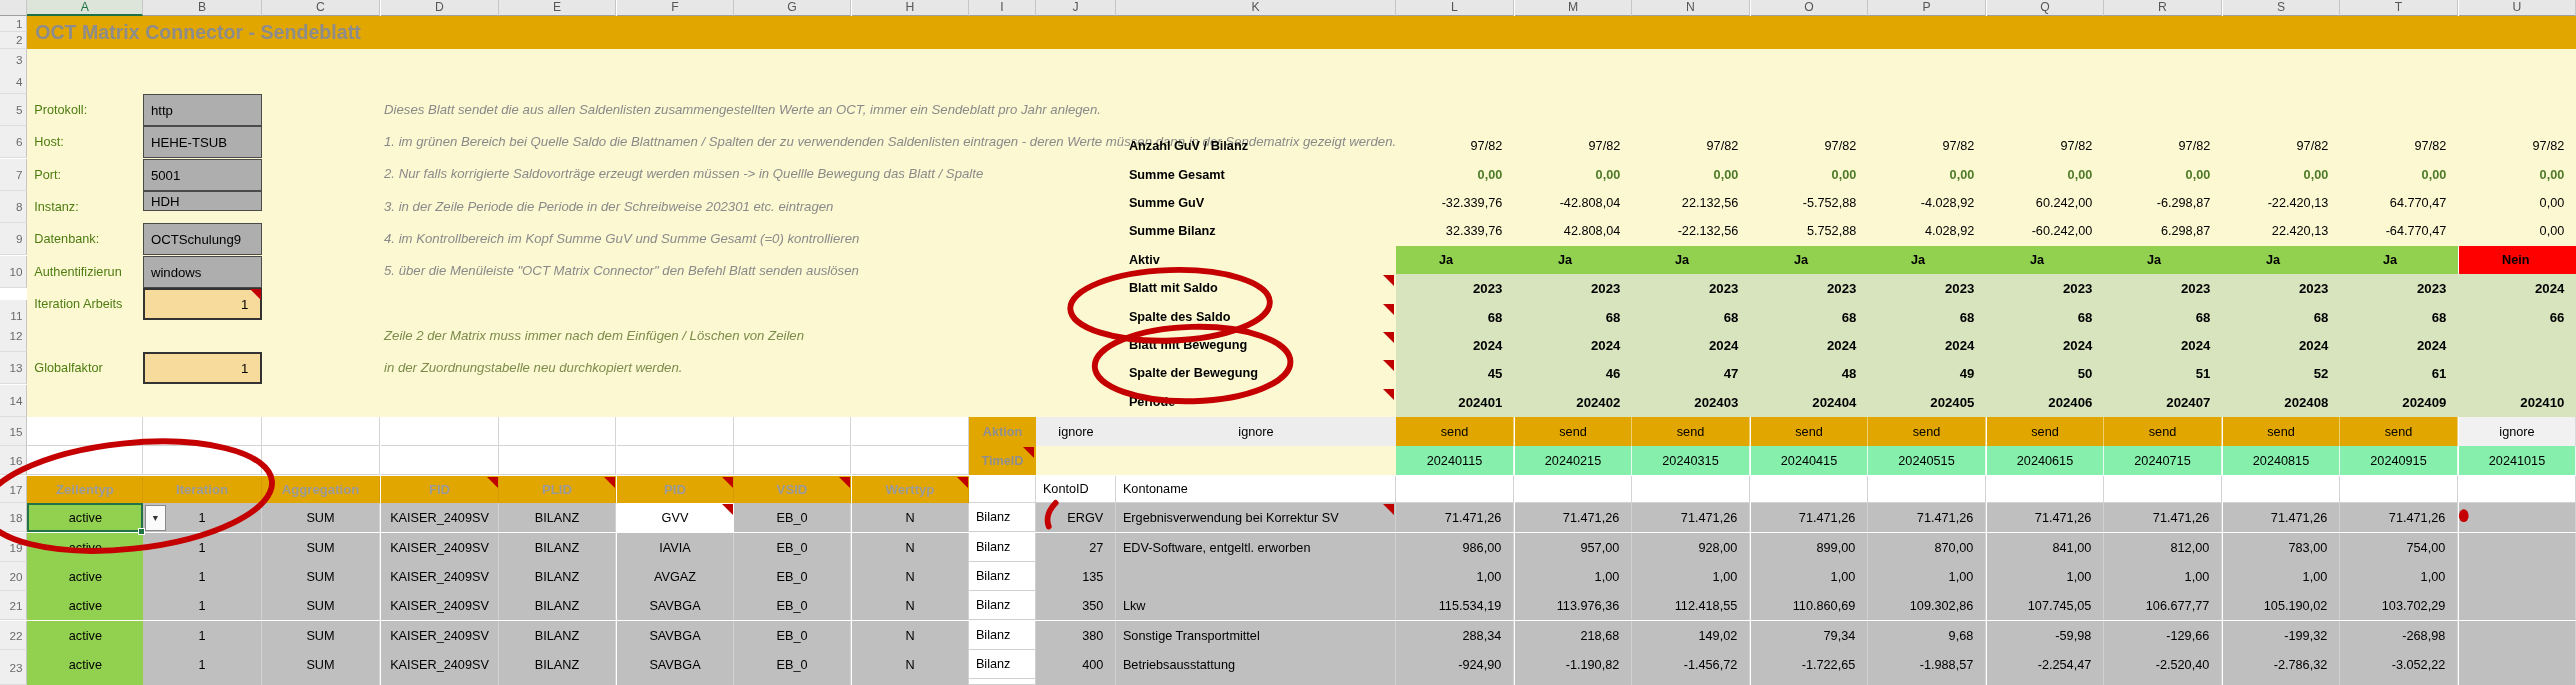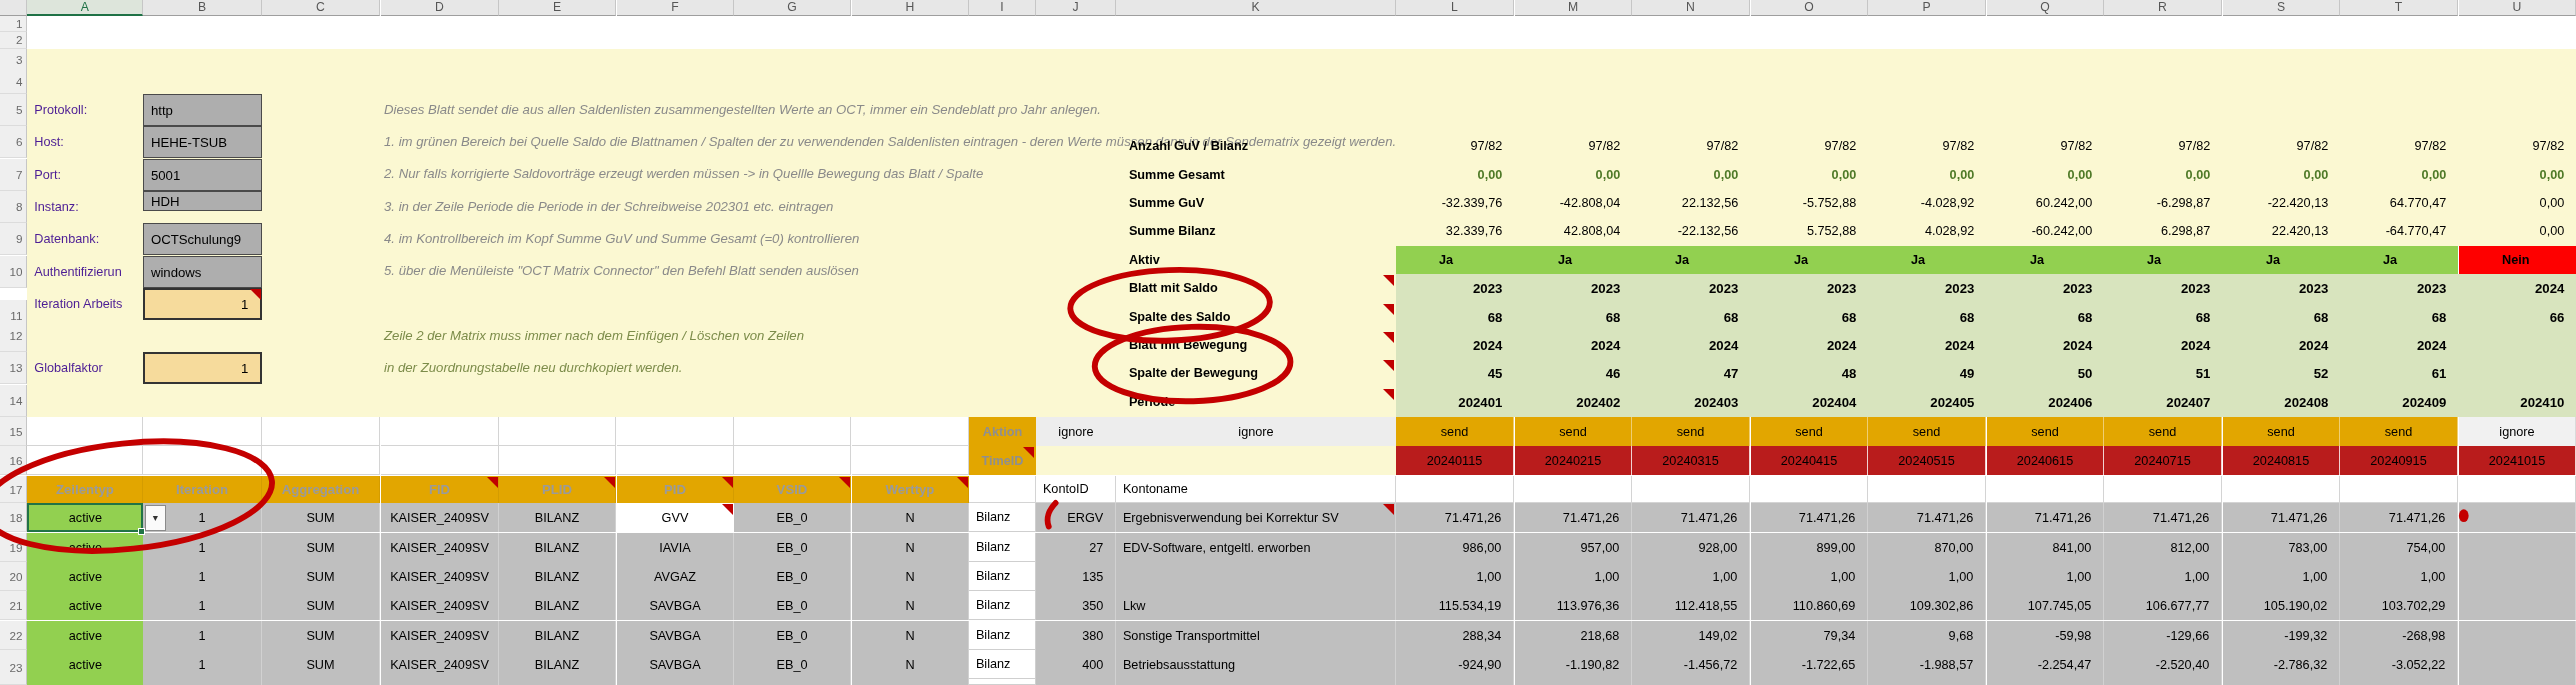--- a/index.html
+++ b/index.html
@@ -14,35 +14,35 @@
   
   .colhdr{background:#E7E7E7;border-right:1px solid #C6C6C6;border-bottom:1px solid #9E9E9E;
           color:#565656;font-size:12.2px;justify-content:center;}
   .colhdr.sel{background:#DDE5DB;border-bottom:2px solid #1E7145;color:#1E7145;}
   .rowhdr{background:#EFEFEF;border-right:1px solid #C6C6C6;border-bottom:1px solid #DCDCDC;
           color:#6A6A6A;font-size:11.7px;justify-content:flex-end;padding-right:3.9px;}
   
   .titlebar{background:#E2A600;}
   .titletext{color:#8C8C8C;font-size:19.6px;font-weight:600;}
   
-  .cfg-label{color:#4c1d95;font-size:12.7px;}
+  .cfg-label{color:#4d7c0f;font-size:12.7px;}
   .cfg-value{background:#AEAEAE;border:1px solid #4A4A4A;font-size:13.2px;}
   .cfg-tan{background:#F6DB9C;border:2px solid #333;font-size:13.2px;}
   
   .note{position:absolute;font-size:13.2px;font-style:italic;color:#8A8A8A;white-space:nowrap;}
   .note.green{color:#7C8C4A;}
   
   .mlabel{font-weight:600;font-size:12.7px;}
   .goldlbl{background:#E2A600;color:#8F8F8F;font-weight:600;}
   .zero{color:#4F7A28;font-weight:700;}
   .greennum{font-weight:600;font-size:13.2px;}
   .ja{font-weight:600;padding-left:43px;}
   .sendcell{background:#E2A600;border-right:1px solid rgba(255,255,255,.45);}
   .ignorecell{background:#F1F1F1;border-right:1px solid #DADADA;}
-  .timecell{background:#b91c1c;border-right:1px solid rgba(255,255,255,.8);}
+  .timecell{background:#86efac;border-right:1px solid rgba(255,255,255,.8);}
   .wcell{background:#fff;border-right:1px solid #D4D4D4;border-bottom:1px solid #D4D4D4;}
   
   .thead{background:#E2A600;color:#9A9A9A;font-weight:600;font-size:13.2px;justify-content:center;
          border-right:1px solid rgba(0,0,0,.06);}
   .gcell{background:#BFBFBF;border-right:1px solid rgba(255,255,255,.28);}
   .activecell{background:#92D050;font-size:12.7px;justify-content:center;}
   .bilanzcell{background:#FFF;border-right:1px solid #CFCFCF;border-bottom:1px solid #CFCFCF;}
   .whitepid{background:#FFF;}
   
   .wedge{position:absolute;width:0;height:0;border-top:11.7px solid #C00000;border-left:11.7px solid transparent;}
@@ -60,20 +60,21 @@
 
   <div class="rect" style="left:27.4px;top:15.7px;width:2549px;height:33px;"></div>
   <div class="rect" style="left:27.4px;top:49px;width:1369px;height:368px;background:#FBF8D2;"></div>
   <div class="rect" style="left:1396px;top:49px;width:1180px;height:197px;background:#FBF8D2;"></div>
   <div class="rect" style="left:1396px;top:246px;width:1062px;height:28px;background:#92D050;"></div>
   <div class="rect" style="left:2459px;top:246px;width:117px;height:28px;background:#FE0000;"></div>
   <div class="rect" style="left:1396px;top:274px;width:1180px;height:143px;background:#D8E4BE;"></div>
   <div class="rect" style="left:1036px;top:417px;width:360px;height:29px;background:#EDEDED;"></div>
   <div class="rect" style="left:1036px;top:446px;width:360px;height:29px;background:#FBF8D2;"></div>
 
+  <div class="cell titlebar titletext al" style="left:27.4px;top:15.7px;width:2549px;height:33px;padding-left:7.8px;background:#E2A600;">OCT Matrix Connector - Sendeblatt</div>
 
   <div class="cell cfg-label al" style="left:27.4px;top:94px;width:116px;height:32px;">Protokoll:</div>
   <div class="cell cfg-value al" style="left:143px;top:94px;width:119px;height:32px;">http</div>
   <div class="cell cfg-label al" style="left:27.4px;top:126px;width:116px;height:32px;">Host:</div>
   <div class="cell cfg-value al" style="left:143px;top:126px;width:119px;height:32px;">HEHE-TSUB</div>
   <div class="cell cfg-label al" style="left:27.4px;top:159px;width:116px;height:32px;">Port:</div>
   <div class="cell cfg-value al" style="left:143px;top:159px;width:119px;height:32px;">5001</div>
   <div class="cell cfg-label al" style="left:27.4px;top:191px;width:116px;height:32px;">Instanz:</div>
   <div class="cell cfg-value al" style="left:143px;top:191px;width:119px;height:20px;">HDH</div>
   <div class="cell cfg-label al" style="left:27.4px;top:223px;width:116px;height:32px;">Datenbank:</div>

